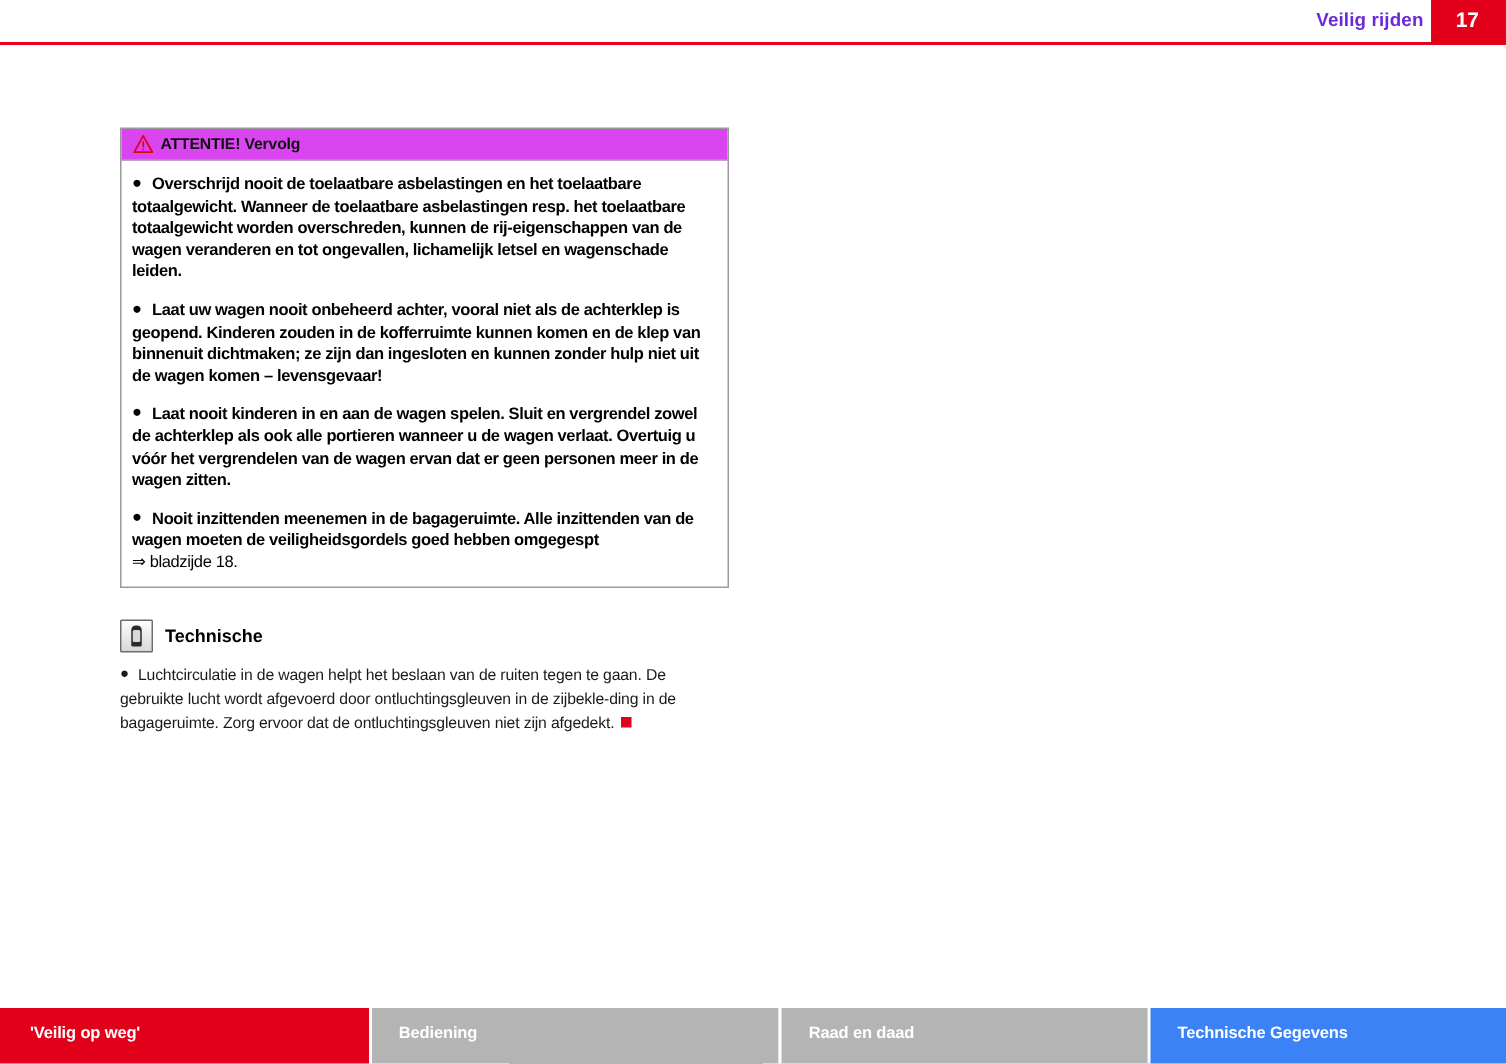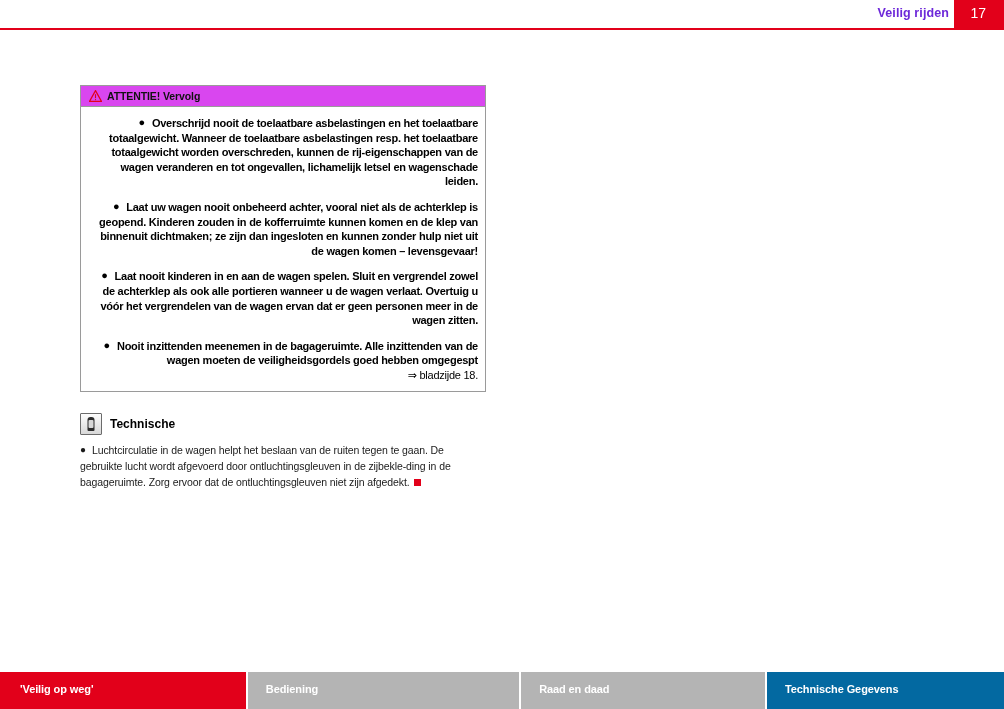--- a/index.html
+++ b/index.html
@@ -47,21 +47,21 @@
     width: 50px;
     height: 28px;
     background: #e2001a;
   }
   .header-pagenum {
     position: absolute;
     right: 18px;
     top: 5px;
     color: #ffffff;
     font-size: 14px;
-    font-weight: normal;
+    font-weight: bold;
   }
 
   
   .content {
     position: absolute;
     left: 80px;
     top: 85px;
     width: 410px;
   }
 
@@ -97,21 +97,21 @@
     padding: 9px 7px 6px 7px;
   }
   .warn-item {
     display: block;
     font-size: 11px;
     line-height: 14.6px;
     font-weight: bold;
     color: #000000;
     margin-bottom: 11px;
     letter-spacing: -0.25px;
-    text-align: right;
+    text-align: left;
   }
   .warn-item:last-child { margin-bottom: 2px; }
   .bullet {
     display: inline-block;
     font-size: 11px;
     line-height: 11px;
     margin-right: 7px;
     vertical-align: 1px;
   }
   .ref-line {
@@ -210,21 +210,21 @@
     left: 20px;
     top: 11px;
     font-size: 11px;
     font-weight: bold;
     color: #ffffff;
     letter-spacing: -0.1px;
   }
   .tab-active { background: #e2001a; width: 251px; }
   .tab-grey1  { background: #b4b4b4; width: 279px; }
   .tab-grey2  { background: #b4b4b4; width: 251px; }
-  .tab-grey3  { background: #0369a1; width: 244px; }
+  .tab-grey3  { background: #3b82f6; width: 244px; }
   .tab-sep {
     position: absolute;
     left: 0;
     top: 0;
     width: 2px;
     height: 37px;
     background: #ffffff;
   }
 </style>
 </head>

